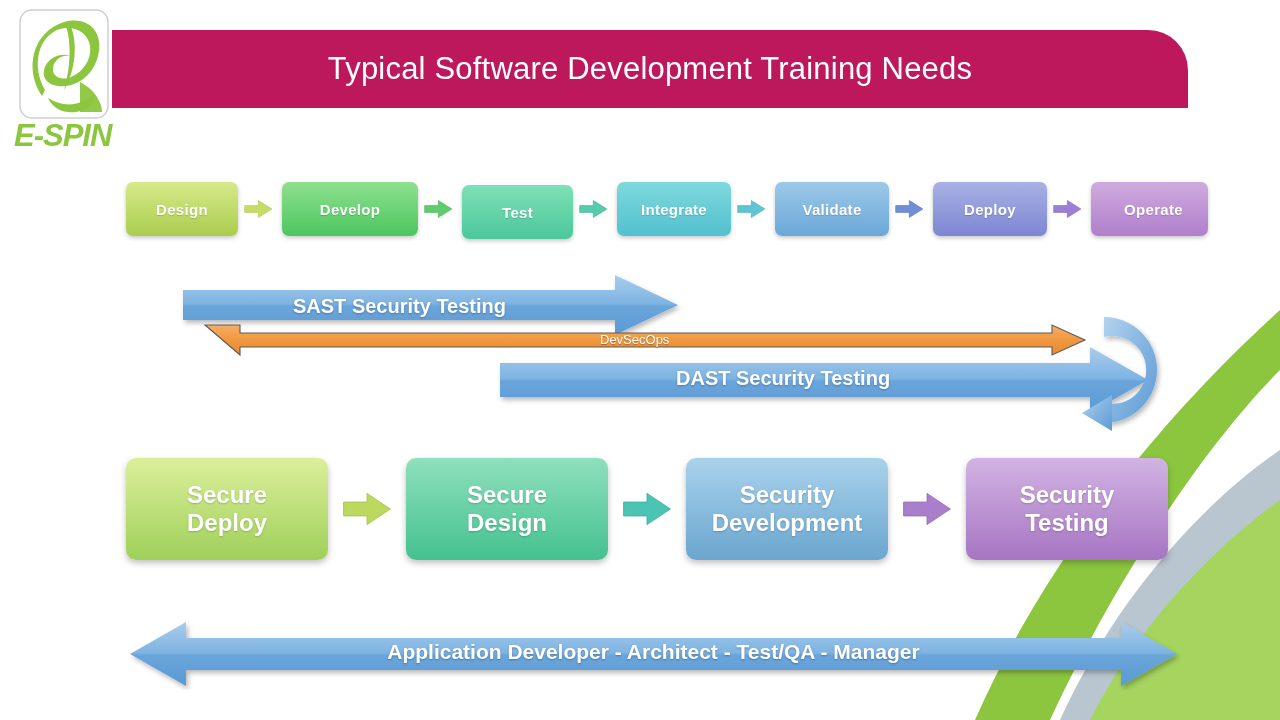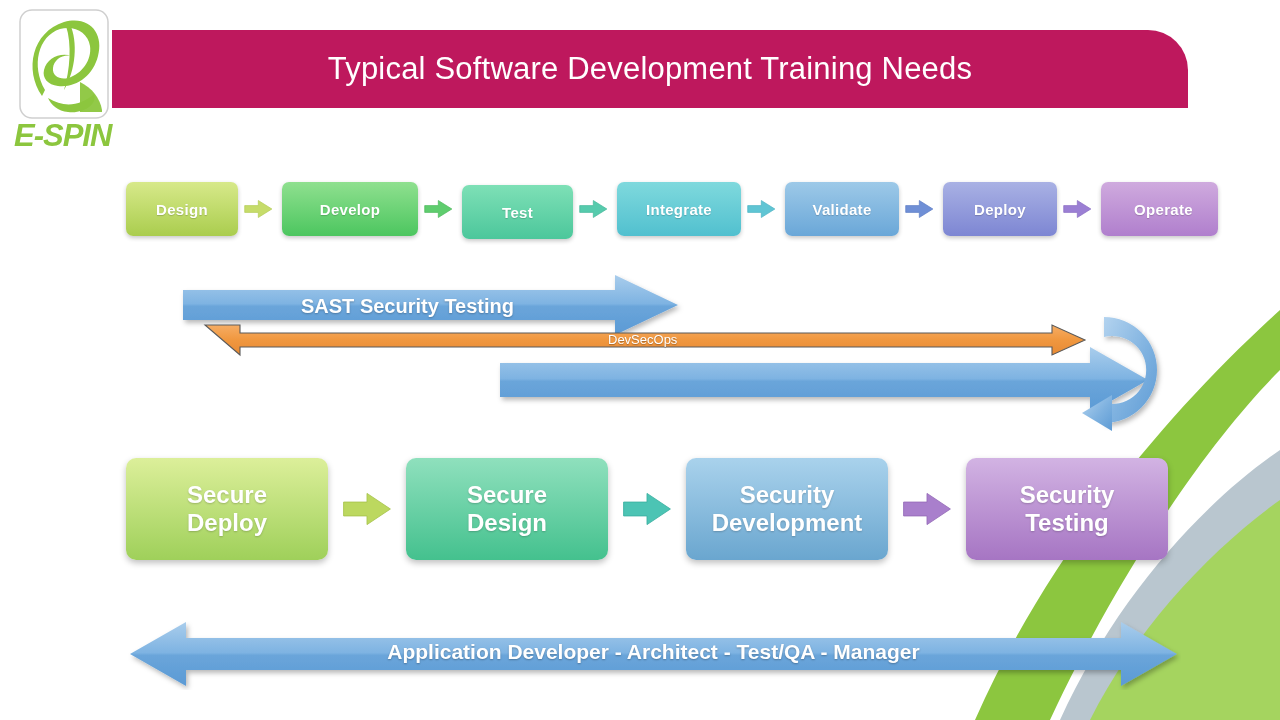--- a/index.html
+++ b/index.html
@@ -116,21 +116,20 @@
     z-index: 4;
   }
   .band-label {
     position: absolute;
     color: #ffffff;
     font-weight: 700;
     text-shadow: 0 1px 2px rgba(0,0,0,0.25);
     white-space: nowrap;
     font-family: "Liberation Sans", sans-serif;
     pointer-events: none;
-    margin-left: 8px;
   }
   #sast-label { font-size: 20px; left: 293px; top: 20px; }
   #dast-label { font-size: 20px; left: 676px; top: 92px; }
   #devsecops-label {
     font-size: 13px; font-weight: 400;
     left: 600px; top: 57px;
     text-shadow: 0 1px 1px rgba(0,0,0,0.3);
   }
 
   
@@ -242,21 +241,21 @@
 
     <div class="pipe-box" id="pb2" style="width: 111px; background: linear-gradient(rgb(126, 224, 182) 0%, rgb(76, 199, 155) 100%); margin-top: 6px;">
       <span class="pipe-label">Test</span>
     </div>
     <div class="pipe-arrow">
       <svg viewBox="0 0 40 24" width="34" height="22">
         <path d="M2 8 L18 8 L18 2 L34 12 L18 22 L18 16 L2 16 Z" fill="#56cbad" stroke="#45b79a" stroke-width="0.8"></path>
       </svg>
     </div>
 
-    <div class="pipe-box" id="pb3" style="width: 124px; background: linear-gradient(rgb(127, 217, 221) 0%, rgb(81, 192, 207) 100%);">
+    <div class="pipe-box" id="pb3" style="width: 114px; background: linear-gradient(rgb(127, 217, 221) 0%, rgb(81, 192, 207) 100%);">
       <span class="pipe-label">Integrate</span>
     </div>
     <div class="pipe-arrow">
       <svg viewBox="0 0 40 24" width="34" height="22">
         <path d="M2 8 L18 8 L18 2 L34 12 L18 22 L18 16 L2 16 Z" fill="#5fc5d4" stroke="#4cb2c2" stroke-width="0.8"></path>
       </svg>
     </div>
 
     <div class="pipe-box" id="pb4" style="width: 114px; background: linear-gradient(rgb(157, 201, 232) 0%, rgb(106, 167, 216) 100%);">
       <span class="pipe-label">Validate</span>
@@ -314,20 +313,21 @@
 
       <path d="M1104 42
                A 52 52 0 1 1 1104 148
                L 1104 128
                A 34 34 0 1 0 1104 62 Z" fill="url(#gLoop)" filter="url(#softShadow)"></path>
       <path d="M1112 120 L1112 156 L1082 138 Z" fill="url(#gLoop)"></path>
     </svg>
 
     <span class="band-label" id="sast-label">SAST Security Testing</span>
     <span class="band-label" id="devsecops-label">DevSecOps</span>
+    <span class="band-label" id="dast-label">DAST Security Testing</span>
   </div>
 
   <div class="caps">
 
     <div class="cap-box" id="cb0" style="background: linear-gradient(rgb(220, 239, 154) 0%, rgb(159, 208, 90) 100%);">
       <div class="cap-label">
         <span>Secure</span><br>
         <span>Deploy</span>
       </div>
     </div>

